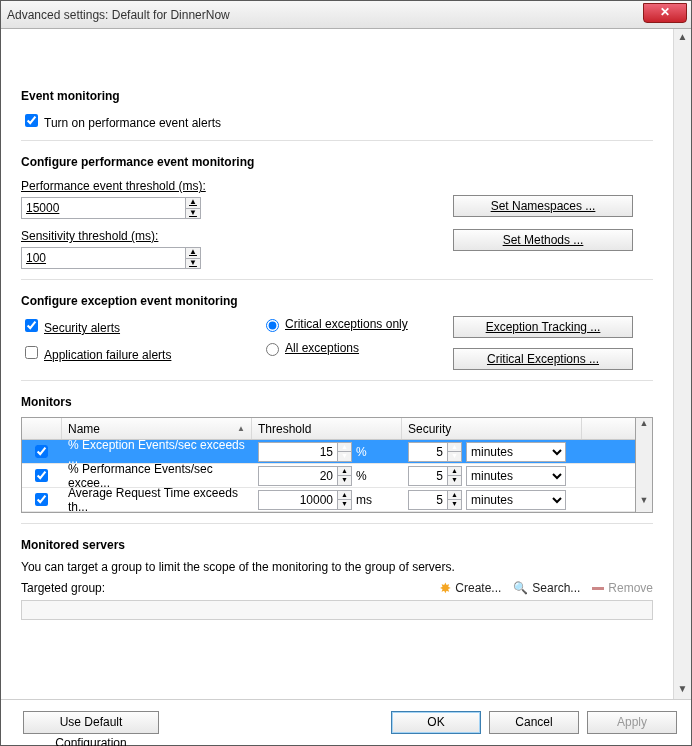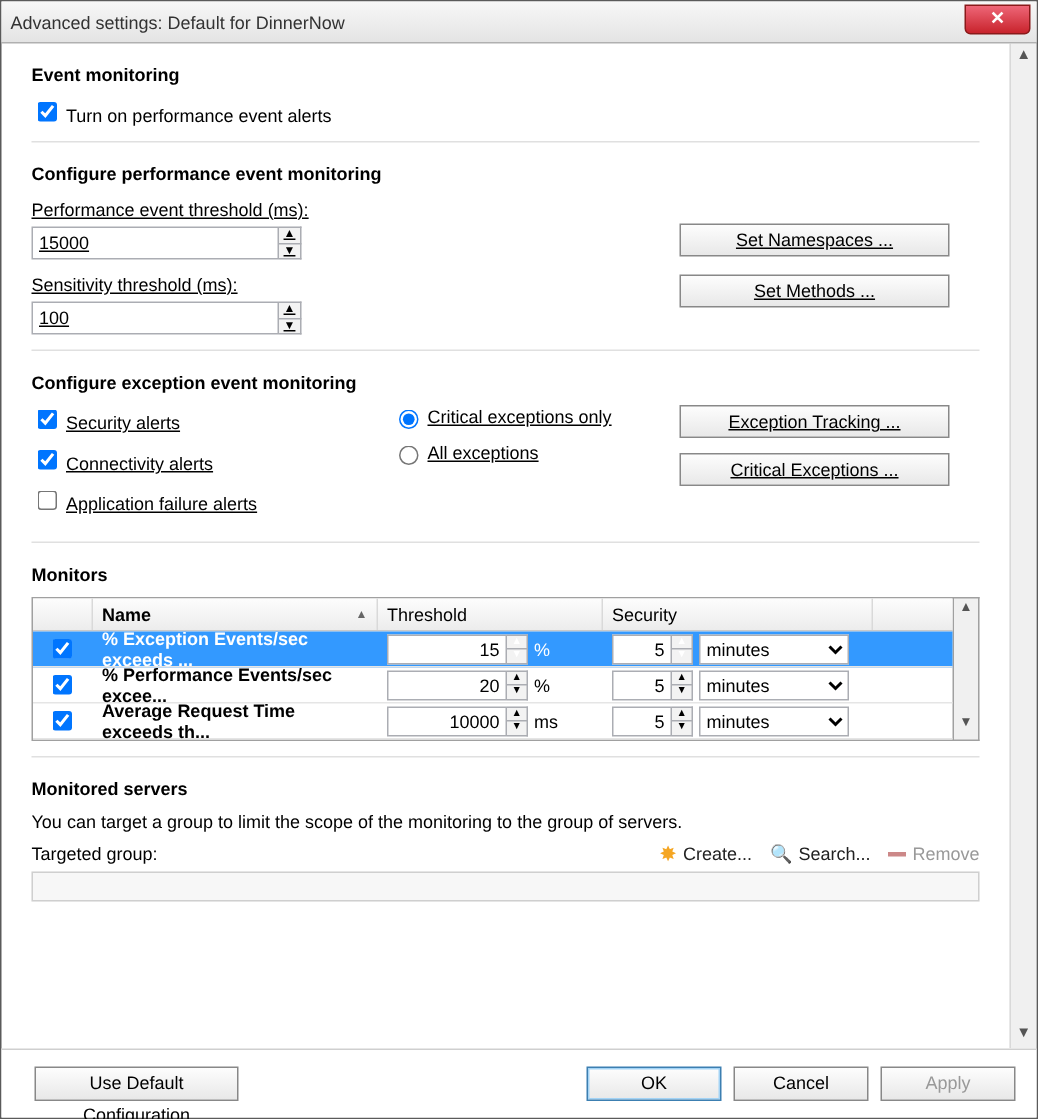--- a/index.html
+++ b/index.html
@@ -2,21 +2,21 @@
 <html><head>
 <meta charset="utf-8">
 <style>
   * { box-sizing: border-box; }
   html,body { margin:0; padding:0; font-family: "Segoe UI", Tahoma, sans-serif; font-size:12px; color:#000; background:#fff; }
   .window { width:692px; height:746px; border:1px solid #5a5a5a; background:#fff; display:flex; flex-direction:column; position:relative; }
   .titlebar { height:28px; background:linear-gradient(#f7f7f7,#e4e4e4); border-bottom:1px solid #b0b0b0; display:flex; align-items:center; padding:0 6px; position:relative; }
   .titlebar-title { font-size:12px; color:#333; }
   .close-btn { position:absolute; right:4px; top:2px; width:44px; height:20px; background:linear-gradient(#e67,#c8232c); border:1px solid #8a1a1a; border-radius:0 0 4px 4px; color:#fff; text-align:center; line-height:16px; font-weight:bold; font-size:12px; cursor:default; }
   .content-wrap { flex:1; display:flex; overflow:hidden; }
-  .content { flex:1; padding:10px 20px 10px 20px; overflow-y:auto; }
+  .content { flex:1; padding:10px 20px 10px 20px; overflow-y:auto;margin-top:46px; }
   .scroll-gutter { width:18px; background:#f0f0f0; border-left:1px solid #d9d9d9; display:flex; flex-direction:column; align-items:center; }
   .scroll-arrow { width:100%; height:18px; text-align:center; line-height:16px; color:#555; font-size:10px;}
   .scroll-track { flex:1; }
   .sec-head { font-weight:bold; margin:4px 0 8px 0; }
   .chk { margin-right:6px; }
   .divider { height:1px; background:#e0e0e0; margin:10px 0 14px 0; }
   .lbl { margin-bottom:4px; display:block; }
   .spinner { display:flex; width:180px; }
   .spinner input { flex:1; height:22px; border:1px solid #abadb3; padding:0 4px; font-size:12px; }
   .spinner .spinbtns { width:16px; display:flex; flex-direction:column; }
@@ -55,21 +55,21 @@
   .act.disabled{ color:#999;}
   .icon-create{ color:#f5a623; font-size:14px;}
   .icon-search{ font-size:12px;}
   .icon-remove{ width:12px; height:3px; background:#c88; display:inline-block;}
   .target-box{ height:20px; border:1px solid #cfcfcf; background:#f7f7f7; width:100%; margin-top:4px;}
   .footer{ height:46px; border-top:1px solid #cfcfcf; padding:10px 14px; display:flex; align-items:center; background:#fff;}
   .footer .btn{ width:90px; height:23px; border:1px solid #888; background:linear-gradient(#fdfdfd,#e8e8e8); text-align:center; line-height:21px; margin-left:8px; font-size:12px;}
   .footer .btn.default{ border:1px solid #3c7fb1; box-shadow:0 0 0 1px #a3d3f5 inset;}
   .footer .btn.disabled{ color:#999;}
   .footer .spacer{ flex:1;}
-  .c-name{width:190px;font-weight:bold;}
+  .c-name{width:190px;}
   .c-thr{width:150px;}
   .c-int{width:180px;}
   .c-chk{width:40px; justify-content:center;}
 </style>
 </head>
 <body>
 
 <div class="window">
   <div class="titlebar">
     <span class="titlebar-title">Advanced settings: Default for DinnerNow</span>
@@ -116,24 +116,20 @@
         </div>
       </div>
       <div class="divider"></div>
 
       <div class="sec-head">Configure exception event monitoring</div>
       <div class="perf-grid">
         <div>
           <div class="chk-row">
               <input type="checkbox" checked="" style="">
               <span>Security alerts</span>
-            </div>
-          <div class="chk-row">
-              <input type="checkbox" checked="" style="">
-              <span>Connectivity alerts</span>
             </div>
           <div class="chk-row">
               <input type="checkbox" style="">
               <span>Application failure alerts</span>
             </div>
         </div>
         <div>
           <div class="radio-row">
               <input type="radio" name="exc" checked="" style="">
               <span>Critical exceptions only</span>

